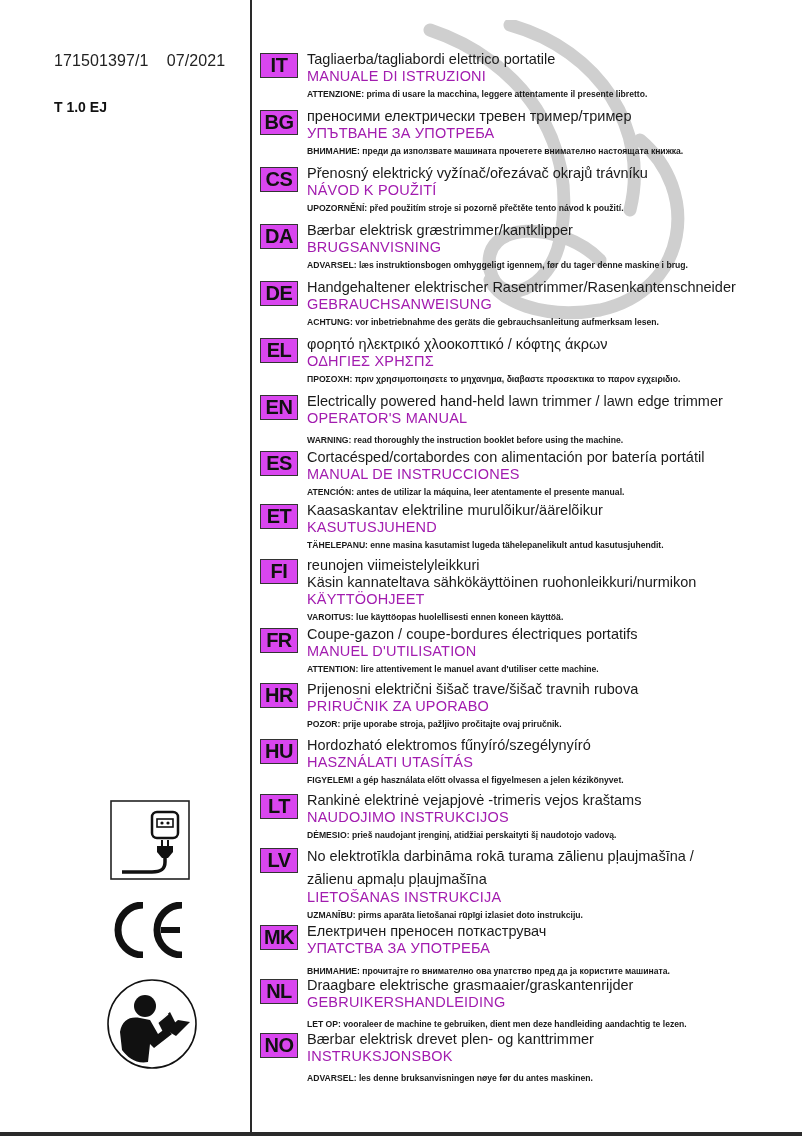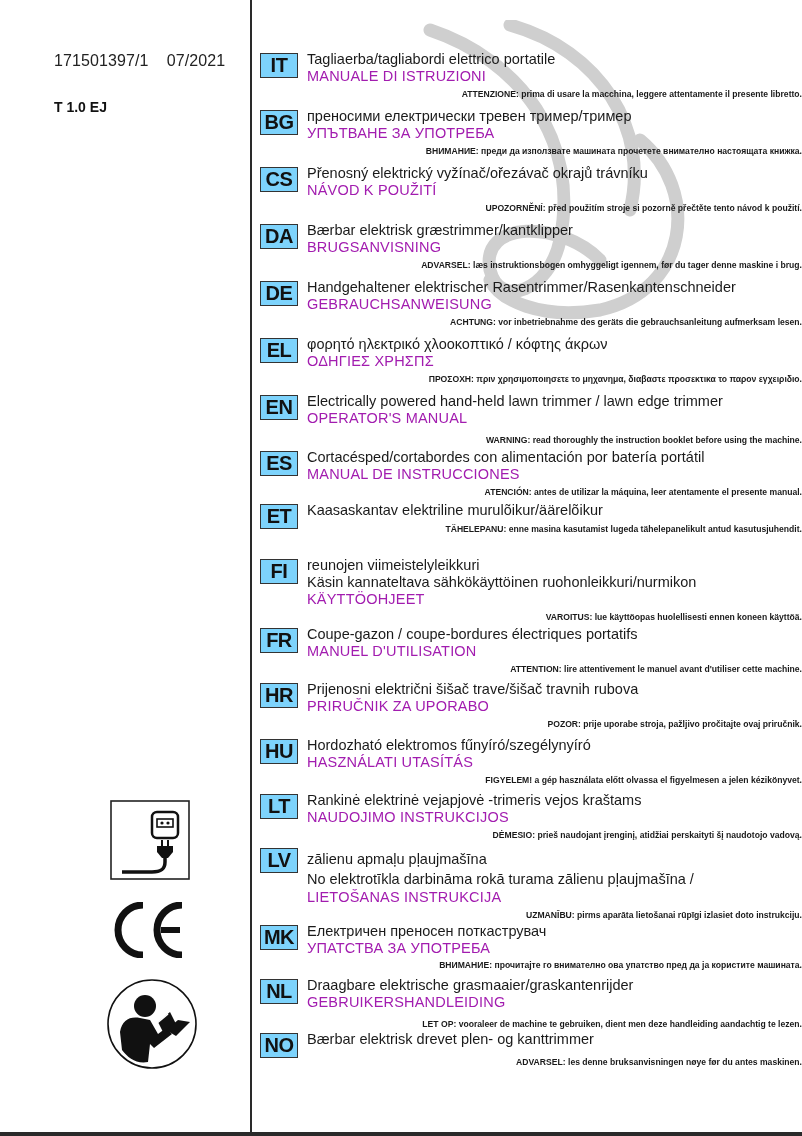--- a/index.html
+++ b/index.html
@@ -20,28 +20,28 @@
     position: absolute; left: 54px; top: 52px; font-size: 16px; color: #222;
     white-space: pre; letter-spacing: 0.1px;
   }
   .model {
     position: absolute; left: 54px; top: 99px; font-size: 14px; font-weight: bold; color: #111;
   }
   .watermark { position: absolute; left: 400px; top: 20px; width: 300px; height: 300px; pointer-events: none; }
   .row { position: absolute; left: 260px; width: 540px; }
   .code {
     position: absolute; left: 0; top: 0; width: 36px; height: 23px;
-    border: 1.5px solid #333; background: #7dd3fc;
+    border: 1.5px solid #333; background: #d946ef;
     font-weight: bold; font-size: 20px; line-height: 23px; text-align: center; color: #111;
     letter-spacing: -0.5px;
   }
   .texts { position: absolute; left: 47px; top: -2px; width: 495px; }
   .title { font-size: 14.5px; font-weight: normal; line-height: 17px; color: #1a1a1a; }
   .manual { font-size: 14.5px; line-height: 16px; color: #a21caf; letter-spacing: 0.2px; }
-  .warning { font-size: 8.6px; font-weight: bold; line-height: 11px; margin-top: 5px; color: #1a1a1a; white-space: nowrap; text-align: right; }
+  .warning { font-size: 8.6px; font-weight: bold; line-height: 11px; margin-top: 5px; color: #1a1a1a; white-space: nowrap; }
   .icon-plug { position: absolute; left: 110px; top: 800px; width: 80px; height: 80px; }
   .icon-ce { position: absolute; left: 112px; top: 902px; width: 76px; height: 56px; }
   .icon-read { position: absolute; left: 106px; top: 978px; width: 92px; height: 92px; }
 </style>
 </head>
 <body>
 
 <div class="divider"></div>
 <div class="bottom-rule"></div>
 
@@ -125,20 +125,21 @@
     <div class="title">Cortacésped/cortabordes con alimentación por batería portátil</div>
     <div class="manual">MANUAL DE INSTRUCCIONES</div>
     <div class="warning" style="">ATENCIÓN: antes de utilizar la máquina, leer atentamente el presente manual.</div>
   </div>
 </div>
 
 <div class="row" style="top:504px">
   <div class="code">ET</div>
   <div class="texts">
     <div class="title">Kaasaskantav elektriline murulõikur/äärelõikur</div>
+    <div class="manual">KASUTUSJUHEND</div>
     <div class="warning">TÄHELEPANU: enne masina kasutamist lugeda tähelepanelikult antud kasutusjuhendit.</div>
   </div>
 </div>
 
 <div class="row" style="top:559px">
   <div class="code">FI</div>
   <div class="texts">
     <div class="title">reunojen viimeistelyleikkuri</div>
     <div class="title">Käsin kannateltava sähkökäyttöinen ruohonleikkuri/nurmikon</div>
     <div class="manual">KÄYTTÖOHJEET</div>
@@ -178,49 +179,50 @@
   <div class="texts">
     <div class="title">Rankinė elektrinė vejapjovė -trimeris vejos kraštams</div>
     <div class="manual">NAUDOJIMO INSTRUKCIJOS</div>
     <div class="warning">DĖMESIO: prieš naudojant įrenginį, atidžiai perskaityti šį naudotojo vadovą.</div>
   </div>
 </div>
 
 <div class="row" style="top:848px">
   <div class="code">LV</div>
   <div class="texts">
+    <div class="title" style="line-height:20px">No elektrotīkla darbināma rokā turama zālienu pļaujmašīna /</div>
     <div class="title" style="line-height:20px;margin-top:3px">zālienu apmaļu pļaujmašīna</div>
-    <div class="title" style="line-height:20px">No elektrotīkla darbināma rokā turama zālienu pļaujmašīna /</div>
     <div class="manual">LIETOŠANAS INSTRUKCIJA</div>
     <div class="warning">UZMANĪBU: pirms aparāta lietošanai rūpīgi izlasiet doto instrukciju.</div>
   </div>
 </div>
 
 <div class="row" style="top:925px">
   <div class="code">MK</div>
   <div class="texts">
     <div class="title">Електричен преносен поткаструвач</div>
     <div class="manual">УПАТСТВА ЗА УПОТРЕБА</div>
-    <div class="warning" style="margin-top:4px">ВНИМАНИЕ: прочитајте го внимателно ова упатство пред да ја користите машината.</div>
+    <div class="warning" style="margin-top:10px">ВНИМАНИЕ: прочитајте го внимателно ова упатство пред да ја користите машината.</div>
   </div>
 </div>
 
 <div class="row" style="top:979px">
   <div class="code">NL</div>
   <div class="texts">
     <div class="title">Draagbare elektrische grasmaaier/graskantenrijder</div>
     <div class="manual">GEBRUIKERSHANDLEIDING</div>
     <div class="warning" style="margin-top:9px">LET OP: vooraleer de machine te gebruiken, dient men deze handleiding aandachtig te lezen.</div>
   </div>
 </div>
 
 <div class="row" style="top:1033px">
   <div class="code">NO</div>
   <div class="texts">
     <div class="title">Bærbar elektrisk drevet plen- og kanttrimmer</div>
+    <div class="manual">INSTRUKSJONSBOK</div>
     <div class="warning" style="margin-top:9px">ADVARSEL: les denne bruksanvisningen nøye før du antes maskinen.</div>
   </div>
 </div>
 
 <svg class="icon-plug" viewBox="0 0 80 80">
   <rect x="1" y="1" width="78" height="78" fill="#fff" stroke="#222" stroke-width="1.6"></rect>
   <rect x="42" y="12" width="26" height="26" rx="5" fill="#fff" stroke="#111" stroke-width="2.5"></rect>
   <rect x="47" y="19" width="16" height="8" fill="#fff" stroke="#111" stroke-width="1.6"></rect>
   <circle cx="52" cy="23" r="1.6" fill="#111"></circle>
   <circle cx="58" cy="23" r="1.6" fill="#111"></circle>

